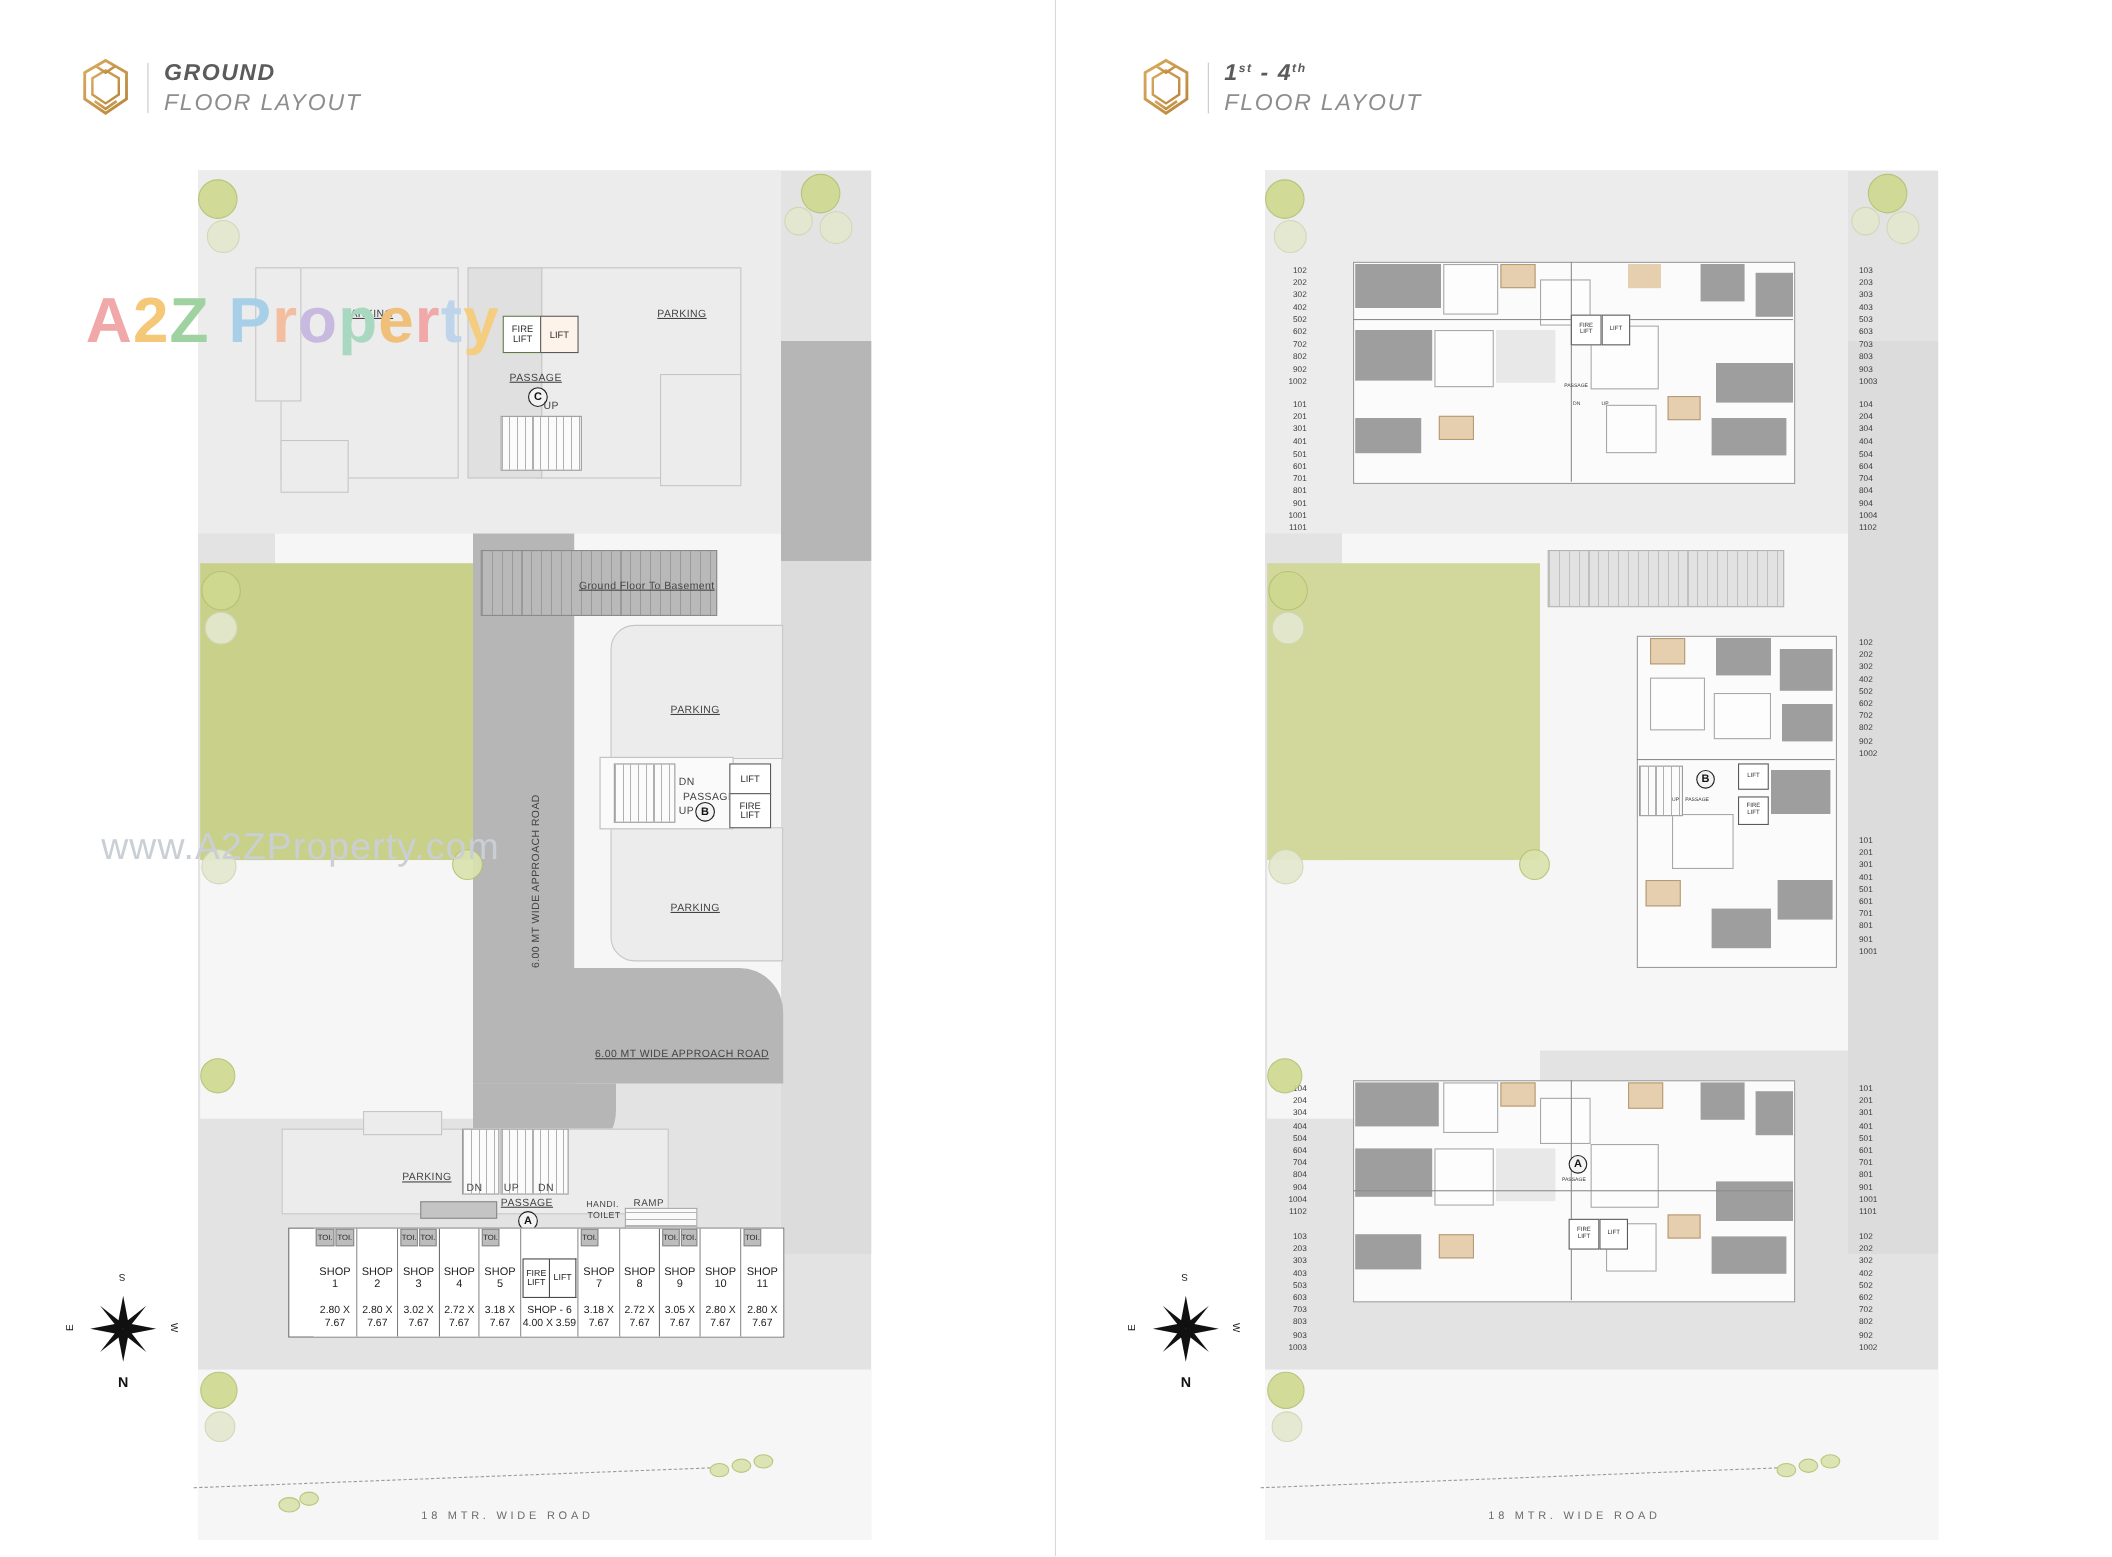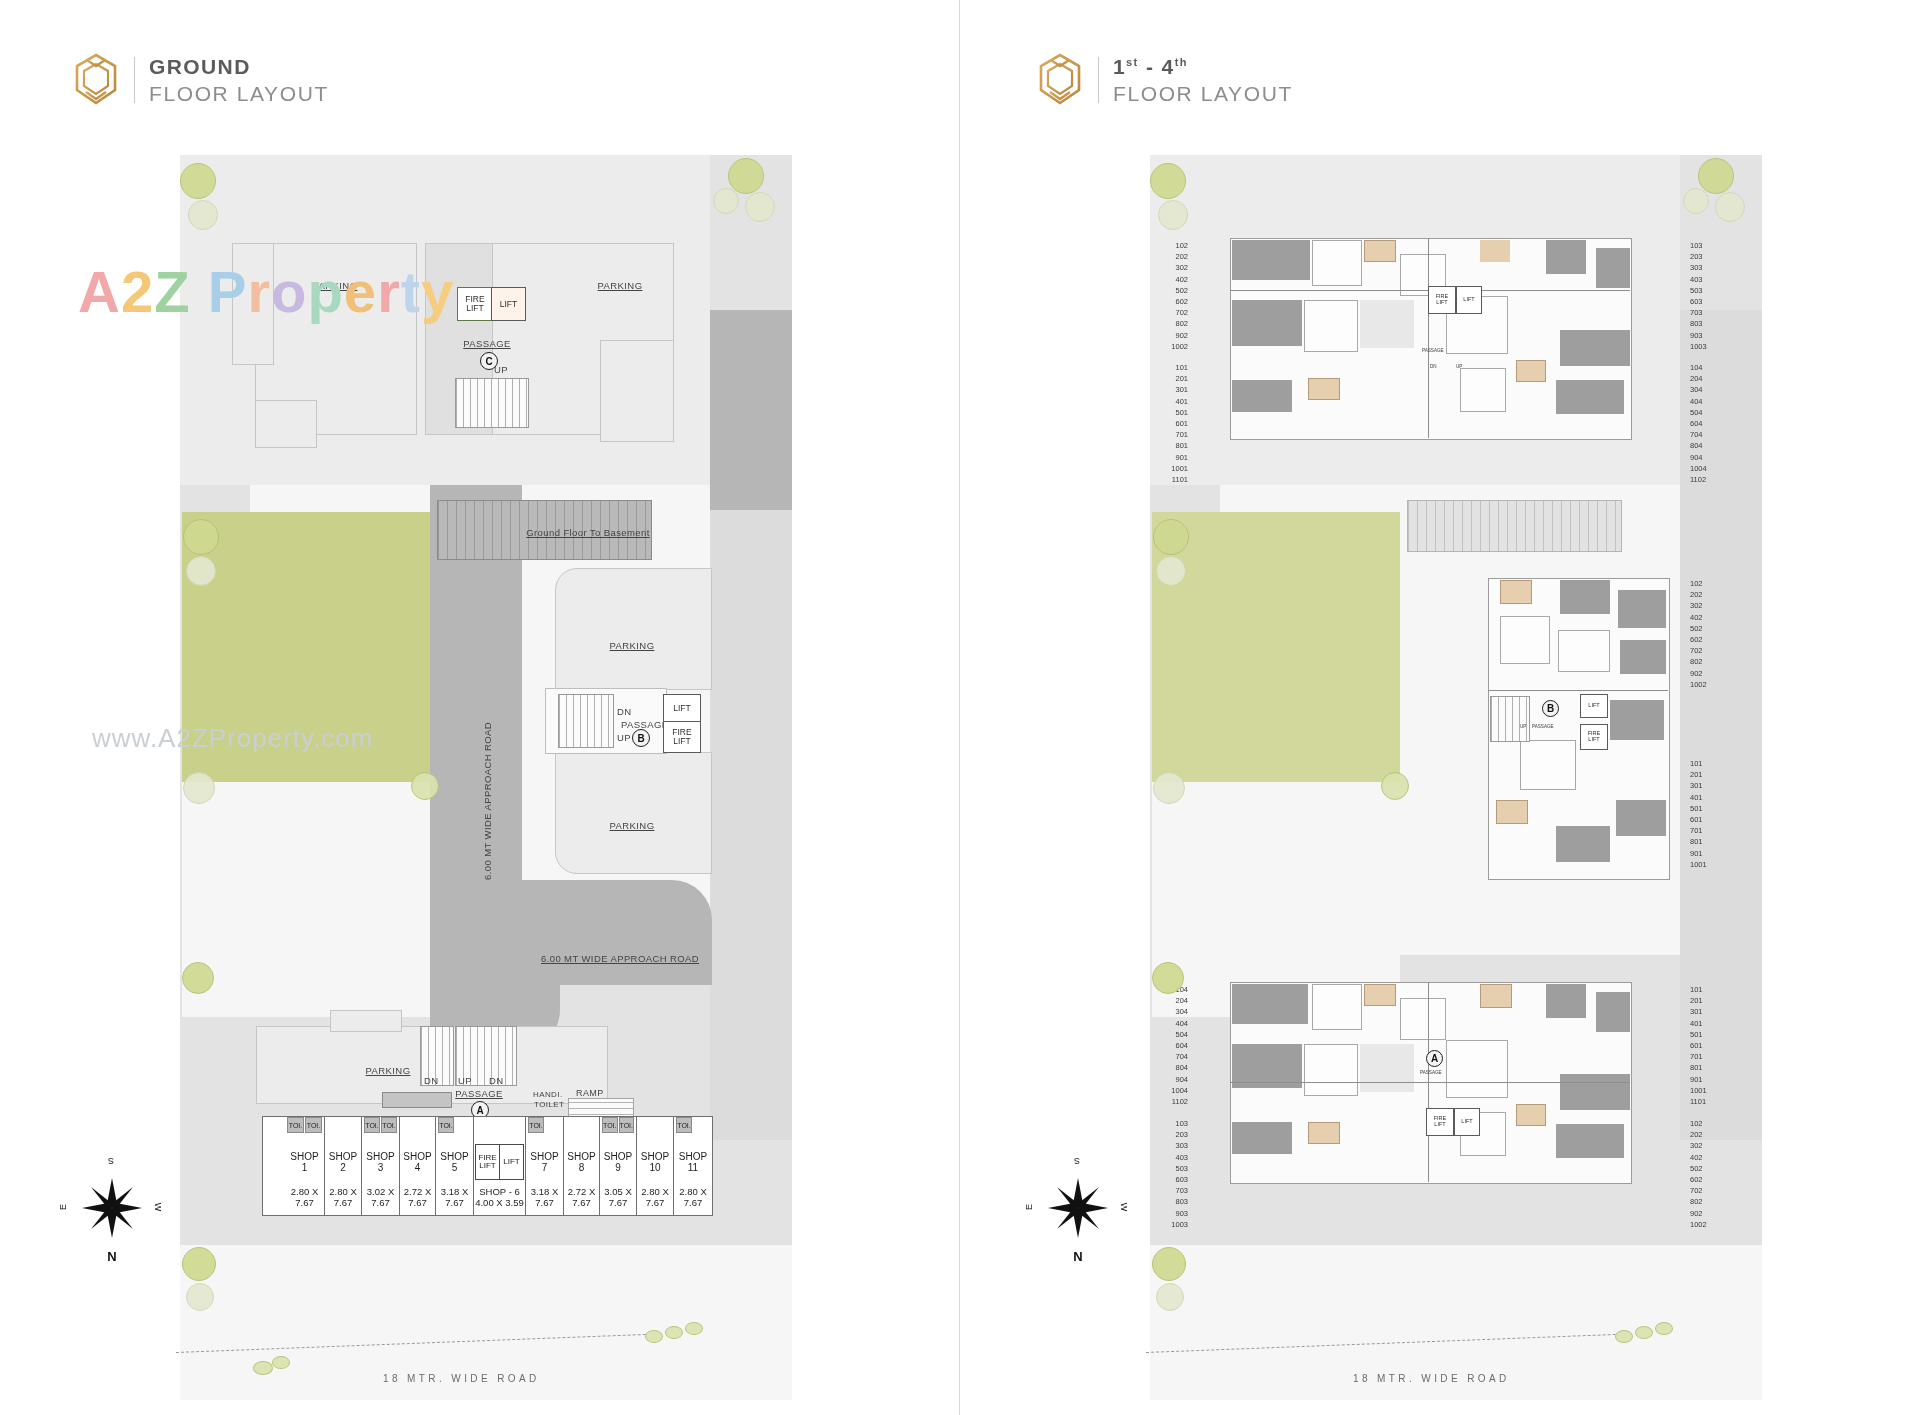--- a/index.html
+++ b/index.html
@@ -8,21 +8,21 @@
 
   .panel{position:absolute;top:0;height:1415px;width:960px;}
   .panel-left{left:0;}
   .panel-right{left:960px;}
   .divider{position:absolute;left:959px;top:0;width:1px;height:1415px;background:#d9d9d9;}
 
   
   .hdr{position:absolute;display:flex;align-items:center;gap:14px;}
   .hdr-logo{width:48px;height:56px;position:relative;}
   .hdr-sep{width:1px;height:46px;background:#c9c9c9;}
-  .hdr-txt{display:flex;flex-direction:column;line-height:1;}
+  .hdr-txt{display:flex;flex-direction:column;line-height:1;font-style:italic;}
   .hdr-top{font-size:21px;font-weight:bold;letter-spacing:1.4px;color:#5b5b5b;}
   .hdr-top sup{font-size:11px;vertical-align:super;}
   .hdr-bot{font-size:21px;letter-spacing:1.6px;color:#8d8d8d;margin-top:6px;}
   .plot{position:absolute;background:#e3e3e3;}
   .plot-light{background:#ececec;}
   .plot-white{background:#f6f6f6;}
   .plot-mid{background:#dcdcdc;}
   .road-dark{position:absolute;background:#b6b6b6;}
   .garden{position:absolute;background:#c9d08a;}
   .garden2{position:absolute;background:#d2d79c;}
@@ -80,22 +80,22 @@
   .comp-s,.comp-e,.comp-w{position:absolute;font-size:9px;color:#111;}
 
   
   .dash{position:absolute;border-top:1.6px dashed #9a9a9a;}
   .roadlbl{position:absolute;font-size:10px;letter-spacing:3.4px;color:#6b6b6b;
     white-space:nowrap;}
 
   
   .wm1{position:absolute;font-size:58px;font-weight:bold;letter-spacing:1px;
     white-space:nowrap;}
-  .wm2{position:absolute;font-size:26px;letter-spacing:1px;color:#c9cfd4;
-    white-space:nowrap;}
+  .wm2{position:absolute;font-size:34px;letter-spacing:1px;color:#c9cfd4;
+    white-space:nowrap;margin-top:28px;}
 
   
   .unitcol{position:absolute;font-size:7.5px;line-height:11.2px;color:#3a3a3a;
     text-align:right;}
 
   
   .apt{position:absolute;background:#f4f4f4;border:1px solid #9c9c9c;}
   .aptdark{position:absolute;background:#9e9e9e;}
   .aptmid{position:absolute;background:#c4c4c4;}
   .aptwhite{position:absolute;background:#fdfdfd;border:.5px solid #a8a8a8;}

